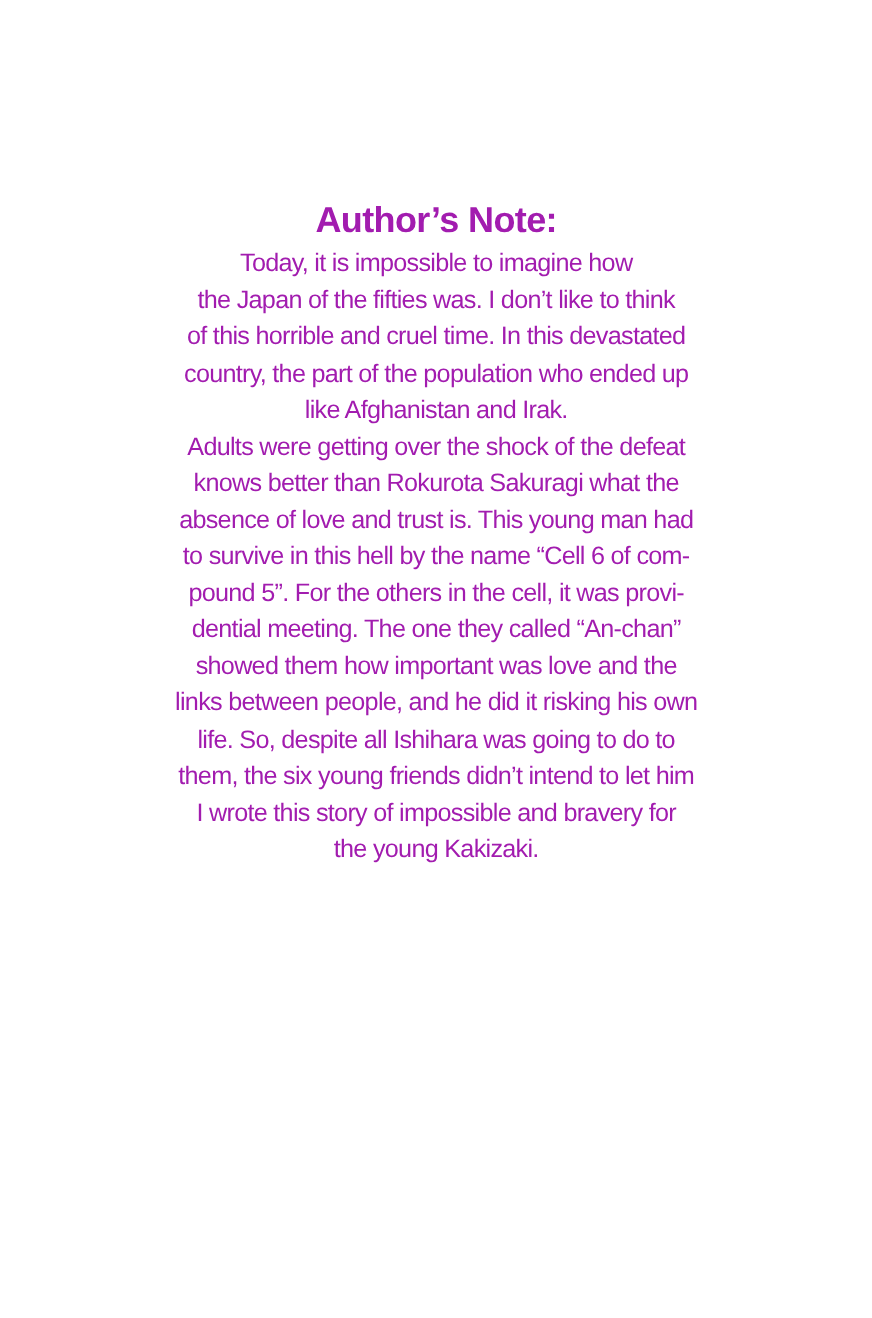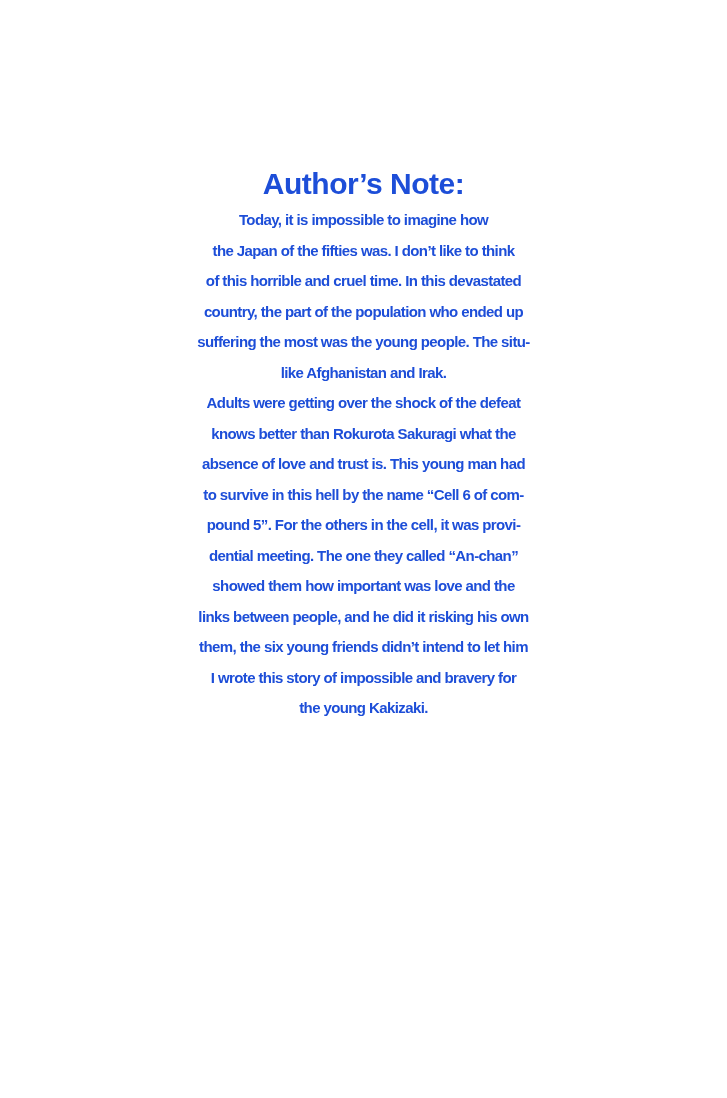--- a/index.html
+++ b/index.html
@@ -7,64 +7,64 @@
     padding: 0;
     background: #ffffff;
   }
   .page {
     position: relative;
     width: 727px;
     height: 1098px;
     background: #ffffff;
     overflow: hidden;
     font-family: "Liberation Sans", sans-serif;
-    color: #1d4ed8;
+    color: #a21caf;
   }
   .note {
     position: absolute;
     top: 168px;
     left: 50%;
     transform: translateX(-50%);
     width: 680px;
     text-align: center;
   }
   .note-title {
     margin: 0 0 5px 0;
     font-size: 30px;
     line-height: 32px;
     font-weight: bold;
     letter-spacing: -0.5px;
   }
   .note-line {
-    font-size: 15px;
+    font-size: 21px;
     line-height: 30.5px;
-    font-weight: bold;
+    font-weight: normal;
     letter-spacing: -0.6px;
     white-space: nowrap;
   }
 </style>
 </head>
 <body>
 
 <div class="page">
   <div class="note">
     <h1 class="note-title">Author’s Note:</h1>
     <div>
         <div class="note-line">Today, it is impossible to imagine how</div>
         <div class="note-line">the Japan of the fifties was. I don’t like to think</div>
         <div class="note-line">of this horrible and cruel time. In this devastated</div>
         <div class="note-line">country, the part of the population who ended up</div>
-        <div class="note-line">suffering the most was the young people. The situ-</div>
         <div class="note-line">like Afghanistan and Irak.</div>
         <div class="note-line">Adults were getting over the shock of the defeat</div>
         <div class="note-line">knows better than Rokurota Sakuragi what the</div>
         <div class="note-line">absence of love and trust is. This young man had</div>
         <div class="note-line">to survive in this hell by the name “Cell 6 of com-</div>
         <div class="note-line">pound 5”. For the others in the cell, it was provi-</div>
         <div class="note-line">dential meeting. The one they called “An-chan”</div>
         <div class="note-line">showed them how important was love and the</div>
         <div class="note-line">links between people, and he did it risking his own</div>
+        <div class="note-line">life. So, despite all Ishihara was going to do to</div>
         <div class="note-line">them, the six young friends didn’t intend to let him</div>
         <div class="note-line">I wrote this story of impossible and bravery for</div>
         <div class="note-line">the young Kakizaki.</div>
       </div>
   </div>
 </div>
 
 </body></html>

